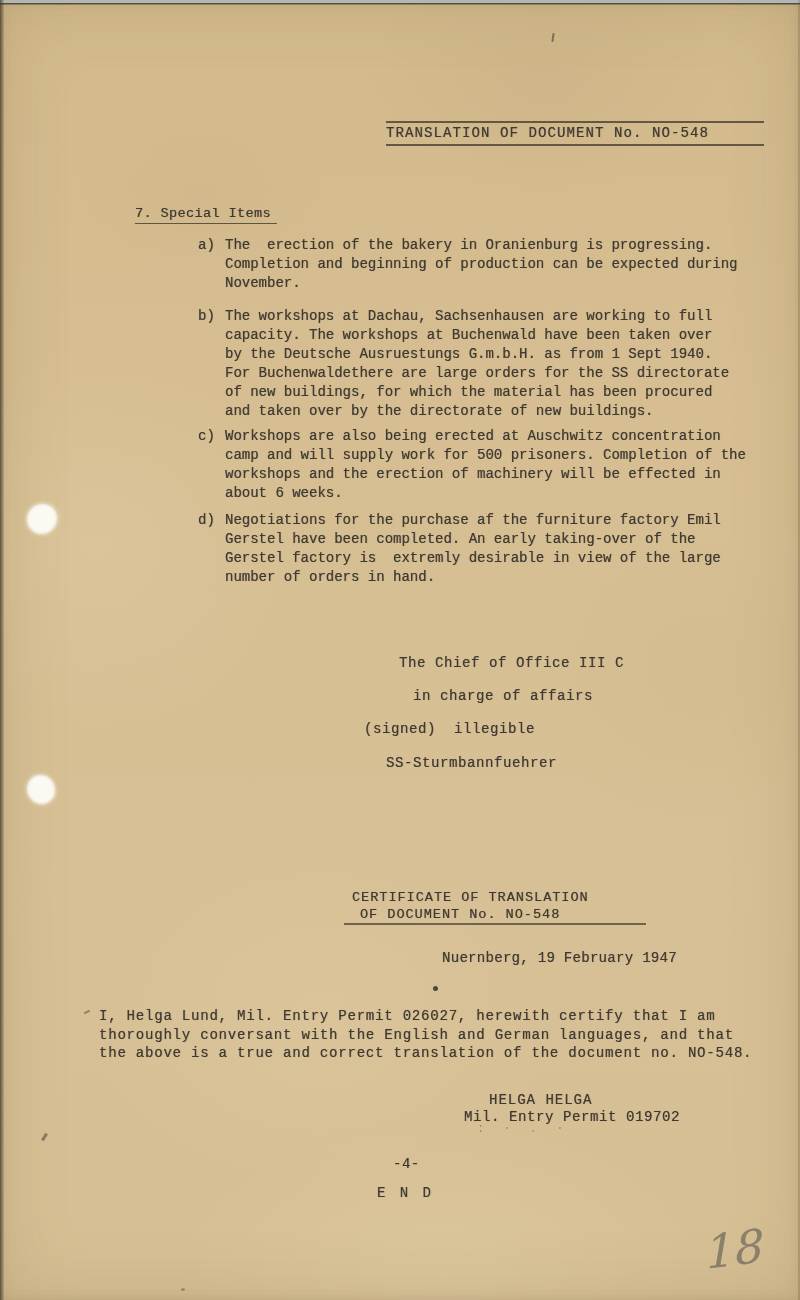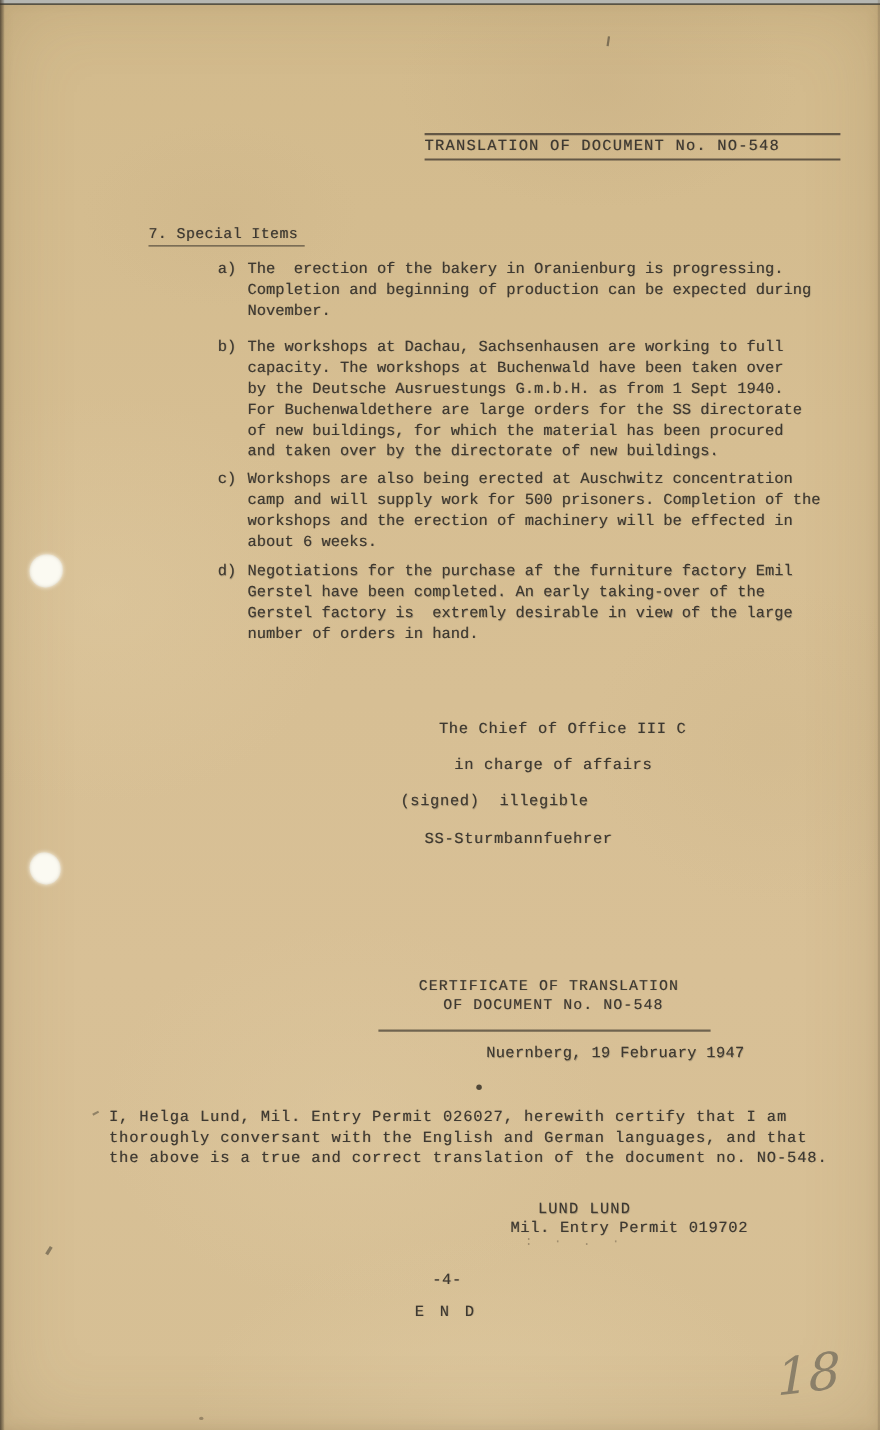--- a/index.html
+++ b/index.html
@@ -28,21 +28,21 @@
   .section-heading{position:absolute;left:135px;top:206px;font-size:13.5px;
     border-bottom:1.5px solid rgba(55,49,41,0.75);padding:0 6px 2px 0;letter-spacing:0.4px;}
   
   .item{position:absolute;left:198px;display:flex;line-height:19px;}
   .item-label{flex:0 0 27px;width:27px;}
   .item-text{white-space:pre-line;width:548px;}
   
   .sigline{position:absolute;letter-spacing:0.6px;margin-top:28px;}
   
   .cert-heading{position:absolute;left:344px;top:889px;width:302px;font-size:13.5px;
-    border-bottom:2px solid rgba(55,49,41,0.65);padding-bottom:13px;line-height:17px;letter-spacing:1px;text-align:center;}
+    border-bottom:2px solid rgba(55,49,41,0.65);padding-bottom:0;line-height:17px;letter-spacing:1px;}
   .cert-heading-l1{margin-left:8px;}
   .cert-heading-l2{margin-left:16px;}
   .cert-date{position:absolute;left:442px;top:950px;letter-spacing:0.3px;text-align:center;}
   .cert-body{position:absolute;left:99px;top:1007px;width:690px;white-space:pre-line;
     line-height:18.5px;letter-spacing:0.8px;}
   .cert-name{position:absolute;left:489px;top:1092px;letter-spacing:1px;}
   .cert-permit{position:absolute;left:464px;top:1109px;letter-spacing:0.6px;}
   .smudge{position:absolute;left:477px;top:1122px;color:rgba(80,70,55,0.40);letter-spacing:6px;font-size:12px;}
   
   .page-number{position:absolute;left:393px;top:1156px;letter-spacing:0.5px;}
@@ -126,21 +126,21 @@
   <div class="sigline tw" style="left:386px;top:727px">SS-Sturmbannfuehrer</div>
 
   <div class="cert-heading tw">
     <div class="cert-heading-l1">CERTIFICATE OF TRANSLATION</div>
     <div class="cert-heading-l2">OF DOCUMENT No. NO-548</div>
   </div>
   <div class="cert-date tw">Nuernberg, 19 February 1947</div>
   <div class="cert-body tw">I, Helga Lund, Mil. Entry Permit 026027, herewith certify that I am
 thoroughly conversant with the English and German languages, and that
 the above is a true and correct translation of the document no. NO-548.</div>
-  <div class="cert-name tw">LUND LUND</div>
+  <div class="cert-name tw">HELGA HELGA</div>
   <div class="cert-permit tw">Mil. Entry Permit 019702</div>
   <div class="smudge">: · . ·</div>
 
   <div class="page-number tw">-4-</div>
   <div class="end-mark tw">E N D</div>
 
   <div class="handwritten">18</div>
 
 </div>
 

